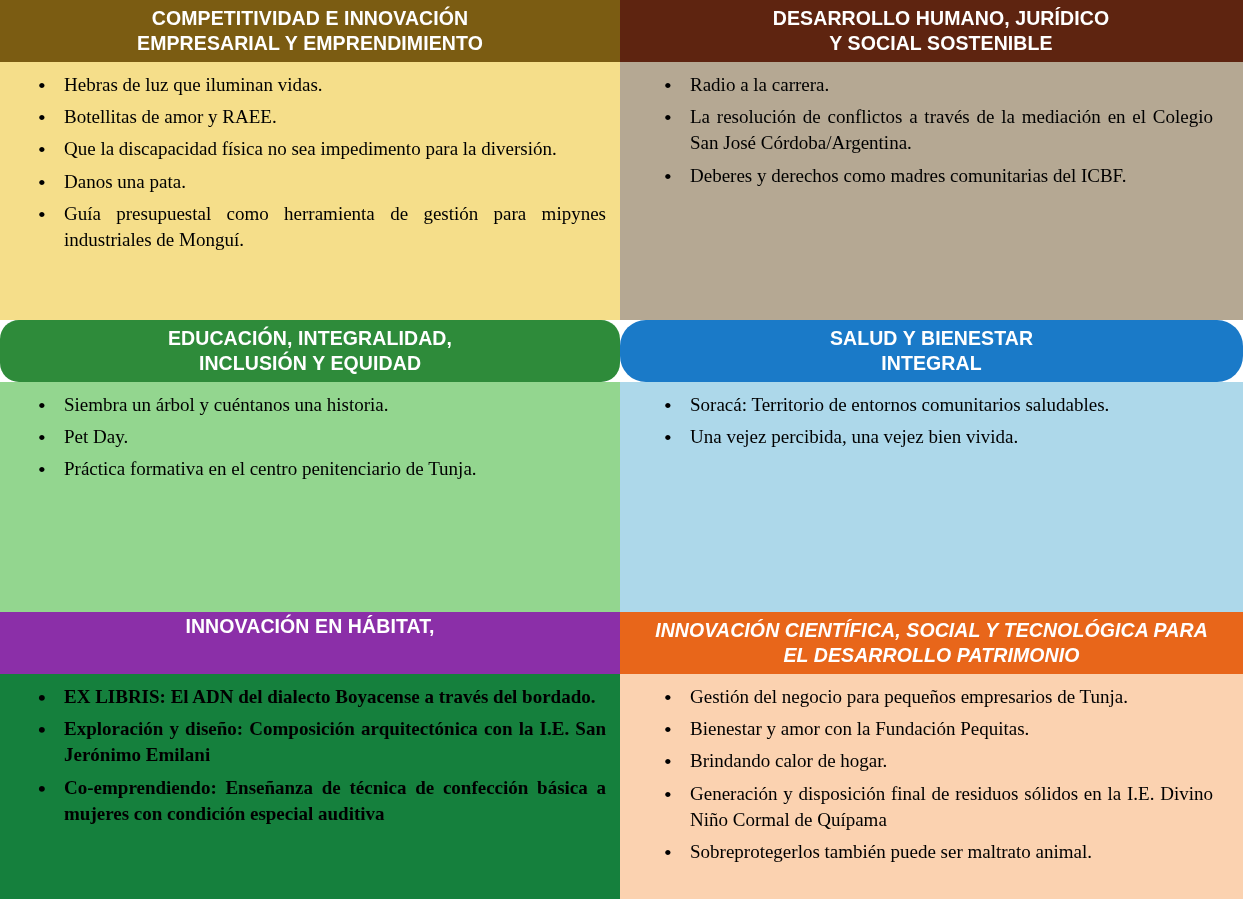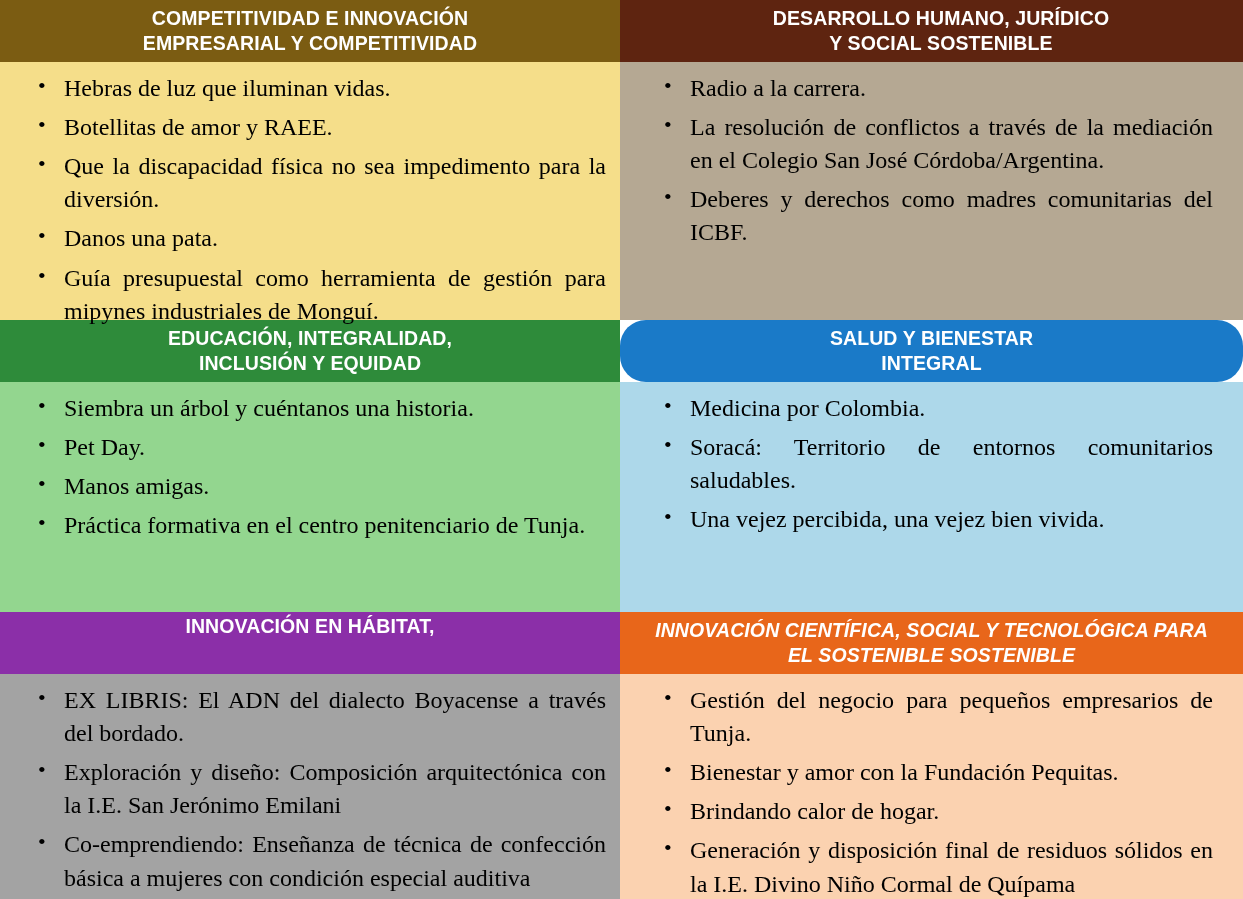--- a/index.html
+++ b/index.html
@@ -31,21 +31,21 @@
     font-family: "Liberation Sans", sans-serif;
     font-weight: bold;
     font-size: 19.5px;
     line-height: 1.28;
     letter-spacing: 0.1px;
     padding: 2px 8px;
   }
   .hdr .l2 { display: block; }
   .body {
     padding: 10px 14px 10px 10px;
-    font-size: 24px;
+    font-size: 19px;
     line-height: 1.38;
     color: #000000;
     display: flex;
     flex-direction: column;
     justify-content: flex-end;
   }
   ul.items {
     margin: 0;
     padding: 0 0 0 30px;
     list-style: none;
@@ -65,40 +65,40 @@
     top: -1px;
     font-size: 22px;
     line-height: 1.38;
   }
   
   .cell-left .body { padding-left: 8px; padding-right: 14px; }
   .cell-right .body { padding-left: 14px; padding-right: 30px; }
 
   .c0 { background: #7b5c12; }
   .c1 { background: #5e2410; padding-left: 27px; }
-  .c2 { background: #2e8b3a; }
+  .c2 { background: #2e8b3a; border-radius: 19px; }
   .c3 { background: #1a7ac8; border-radius: 26px; }
   .c4 { background: #8b2fa8; justify-content: space-between; }
   .c5 { background: #e8661a; font-style: italic; }
 
   .b0 { background: #f5de8a; }
   .b1 { background: #b5a893; }
   .b2 { background: #93d68f; }
   .b3 { background: #add8ea; }
-  .b4 { background: #a3a3a3; }
+  .b4 { background: #15803d; font-weight: bold; }
   .b5 { background: #fbd2b0; }
 </style>
 </head>
 <body>
 
 <div class="grid">
 
   <div class="hdr c0">
     <span class="l1">COMPETITIVIDAD E INNOVACIÓN</span>
-    <span class="l2">EMPRESARIAL Y COMPETITIVIDAD</span>
+    <span class="l2">EMPRESARIAL Y EMPRENDIMIENTO</span>
   </div>
   <div class="hdr c1">
     <span class="l1">DESARROLLO HUMANO, JURÍDICO</span>
     <span class="l2">Y SOCIAL SOSTENIBLE</span>
   </div>
 
   <div class="b0 cell-left">
     <div class="body">
       <ul class="items">
         <li>Hebras de luz que iluminan vidas.</li>
@@ -126,41 +126,39 @@
   <div class="hdr c3">
     <span class="l1">SALUD Y BIENESTAR</span>
     <span class="l2">INTEGRAL</span>
   </div>
 
   <div class="b2 cell-left">
     <div class="body">
       <ul class="items">
         <li>Siembra un árbol y cuéntanos una historia.</li>
         <li>Pet Day.</li>
-        <li>Manos amigas.</li>
         <li>Práctica formativa en el centro penitenciario de Tunja.</li>
       </ul>
     </div>
   </div>
   <div class="b3 cell-right">
     <div class="body">
       <ul class="items">
-        <li>Medicina por Colombia.</li>
         <li>Soracá: Territorio de entornos comunitarios saludables.</li>
         <li>Una vejez percibida, una vejez bien vivida.</li>
       </ul>
     </div>
   </div>
 
   <div class="hdr c4">
     <span class="l1">INNOVACIÓN EN HÁBITAT,</span>
   </div>
   <div class="hdr c5">
     <span class="l1">INNOVACIÓN CIENTÍFICA, SOCIAL Y TECNOLÓGICA PARA</span>
-    <span class="l2">EL SOSTENIBLE SOSTENIBLE</span>
+    <span class="l2">EL DESARROLLO PATRIMONIO</span>
   </div>
 
   <div class="b4 cell-left">
     <div class="body">
       <ul class="items">
         <li>EX LIBRIS: El ADN del dialecto Boyacense a través del bordado.</li>
         <li>Exploración y diseño: Composición arquitectónica con la I.E. San Jerónimo Emilani</li>
         <li>Co-emprendiendo: Enseñanza de técnica de confección básica a mujeres con condición especial auditiva</li>
       </ul>
     </div>

